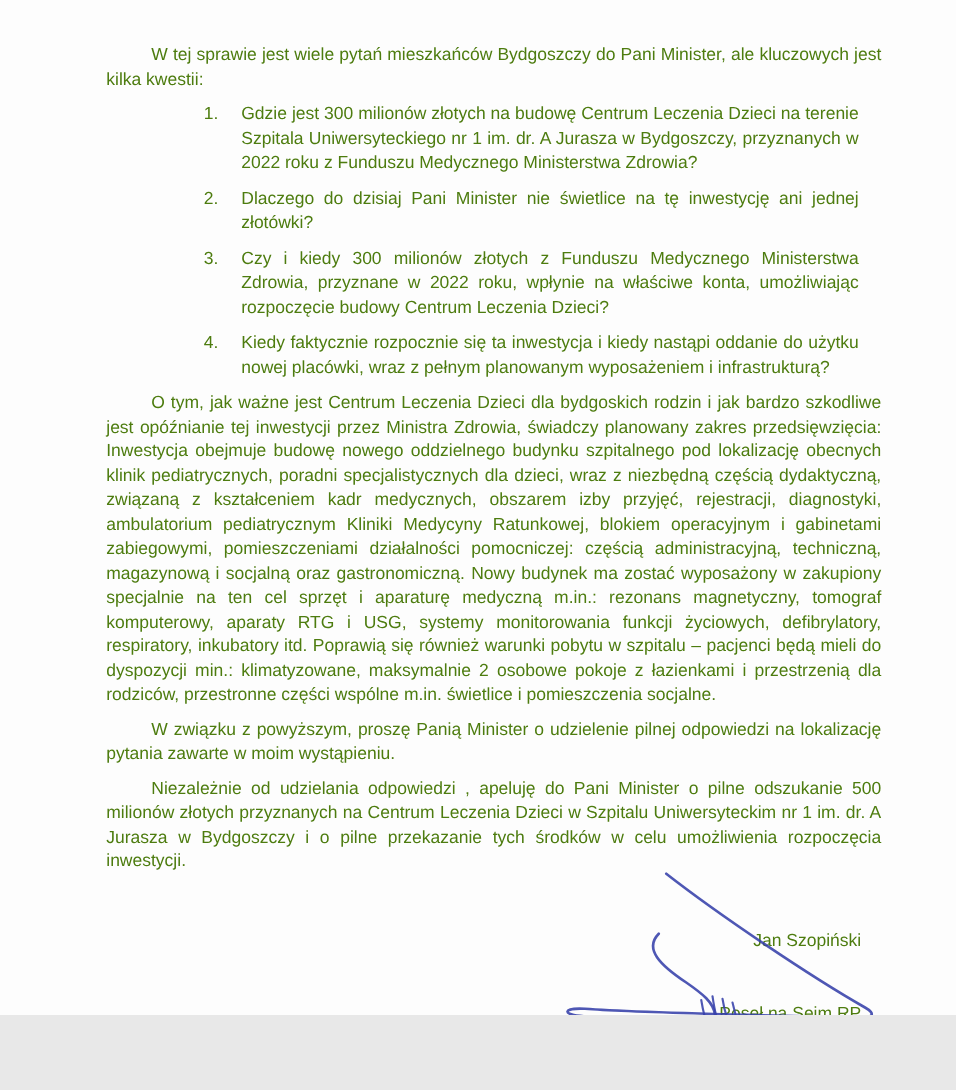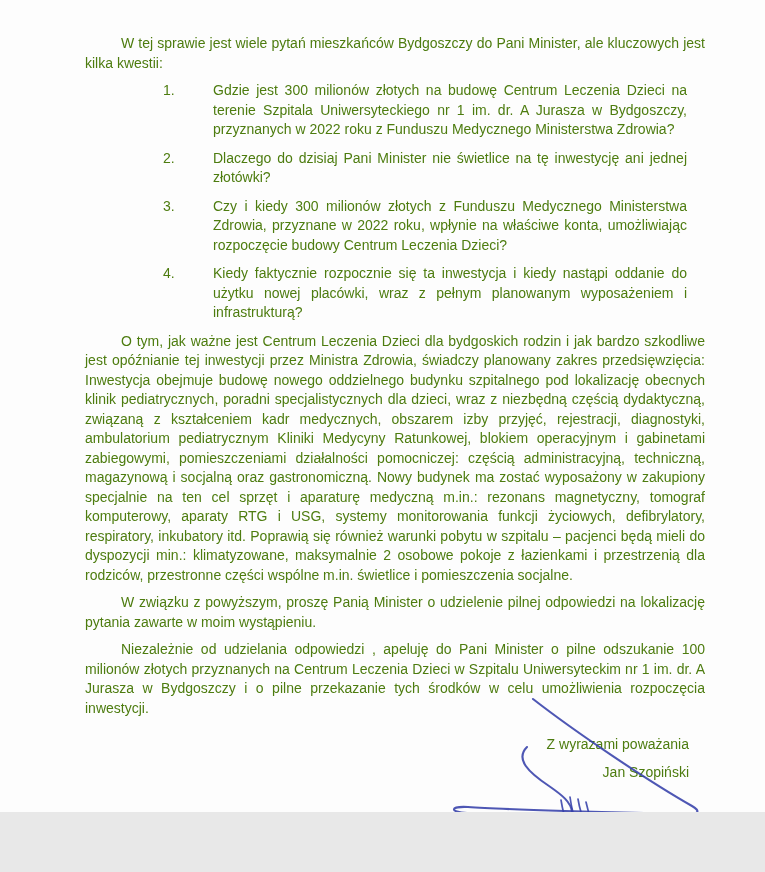--- a/index.html
+++ b/index.html
@@ -33,21 +33,20 @@
     display: flex;
     margin: 0 0 9px 0;
   }
   .qnum {
     flex: none;
     width: 30px;
   }
   .qtext {
     flex: 1;
     text-align: justify;
-    margin-left: 20px;
   }
   .closing {
     position: absolute;
     top: 735px;
     right: 76px;
     text-align: right;
   }
   .closing .name { margin-top: 8px; }
   .closing .title { margin-top: 38px; text-align: center; }
   .ink-overlay {
@@ -88,26 +87,25 @@
         <span class="qtext">Czy i kiedy 300 milionów złotych z Funduszu Medycznego Ministerstwa Zdrowia, przyznane w 2022 roku, wpłynie na właściwe konta, umożliwiając rozpoczęcie budowy Centrum Leczenia Dzieci?</span>
       </div>
       <div class="qitem">
         <span class="qnum">4.</span>
         <span class="qtext">Kiedy faktycznie rozpocznie się ta inwestycja i kiedy nastąpi oddanie do użytku nowej placówki, wraz z pełnym planowanym wyposażeniem i infrastrukturą?</span>
       </div>
     </div>
 
     <p class="para">O tym, jak ważne jest Centrum Leczenia Dzieci dla bydgoskich rodzin i jak bardzo szkodliwe jest opóźnianie tej inwestycji przez Ministra Zdrowia, świadczy planowany zakres przedsięwzięcia: Inwestycja obejmuje budowę nowego oddzielnego budynku szpitalnego pod lokalizację obecnych klinik pediatrycznych, poradni specjalistycznych dla dzieci, wraz z niezbędną częścią dydaktyczną, związaną z kształceniem kadr medycznych, obszarem izby przyjęć, rejestracji, diagnostyki, ambulatorium pediatrycznym Kliniki Medycyny Ratunkowej, blokiem operacyjnym i gabinetami zabiegowymi, pomieszczeniami działalności pomocniczej: częścią administracyjną, techniczną, magazynową i socjalną oraz gastronomiczną. Nowy budynek ma zostać wyposażony w zakupiony specjalnie na ten cel sprzęt i aparaturę medyczną m.in.: rezonans magnetyczny, tomograf komputerowy, aparaty RTG i USG, systemy monitorowania funkcji życiowych, defibrylatory, respiratory, inkubatory itd. Poprawią się również warunki pobytu w szpitalu – pacjenci będą mieli do dyspozycji min.: klimatyzowane, maksymalnie 2 osobowe pokoje z łazienkami i przestrzenią dla rodziców, przestronne części wspólne m.in. świetlice i pomieszczenia socjalne.</p>
     <p class="para">W związku z powyższym, proszę Panią Minister o udzielenie pilnej odpowiedzi na lokalizację pytania zawarte w moim wystąpieniu.</p>
-    <p class="para">Niezależnie od udzielania odpowiedzi , apeluję do Pani Minister o pilne odszukanie 100 milionów złotych przyznanych na Centrum Leczenia Dzieci w Szpitalu Uniwersyteckim nr 1 im. dr. A Jurasza w Bydgoszczy i o pilne przekazanie tych środków w celu umożliwienia rozpoczęcia inwestycji.</p>
+    <p class="para">Niezależnie od udzielania odpowiedzi , apeluję do Pani Minister o pilne odszukanie 500 milionów złotych przyznanych na Centrum Leczenia Dzieci w Szpitalu Uniwersyteckim nr 1 im. dr. A Jurasza w Bydgoszczy i o pilne przekazanie tych środków w celu umożliwienia rozpoczęcia inwestycji.</p>
 
   </div>
 
   <div class="closing">
-    <div class="sal">Z wyrazami poważania</div>
     <div class="name">Jan Szopiński</div>
     <div class="title">Poseł na Sejm RP</div>
   </div>
 
   <svg class="ink-overlay" viewBox="0 0 765 872" xmlns="http://www.w3.org/2000/svg">
 
     <path class="ink-main" d="M 533 699
              C 574 731, 648 781, 692 806
              C 701 811, 699 815, 684 814
              C 600 812, 505 810, 468 807

